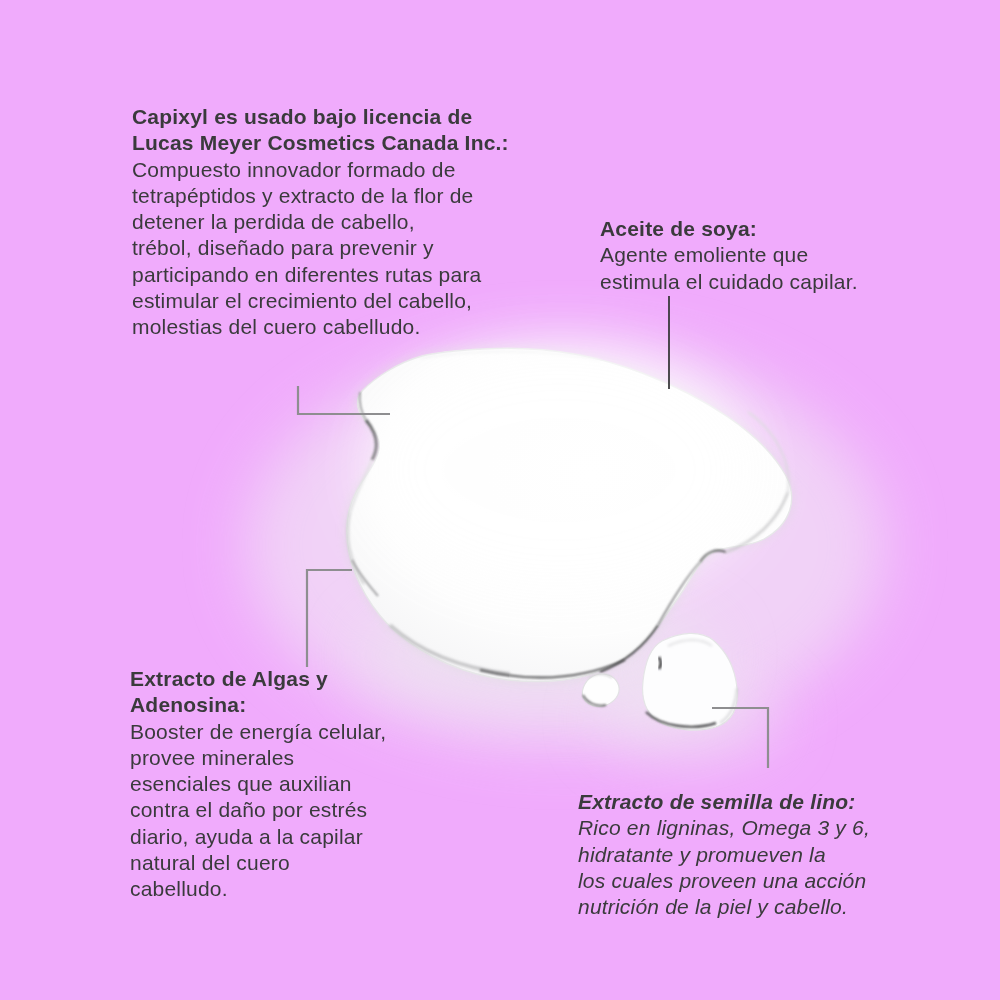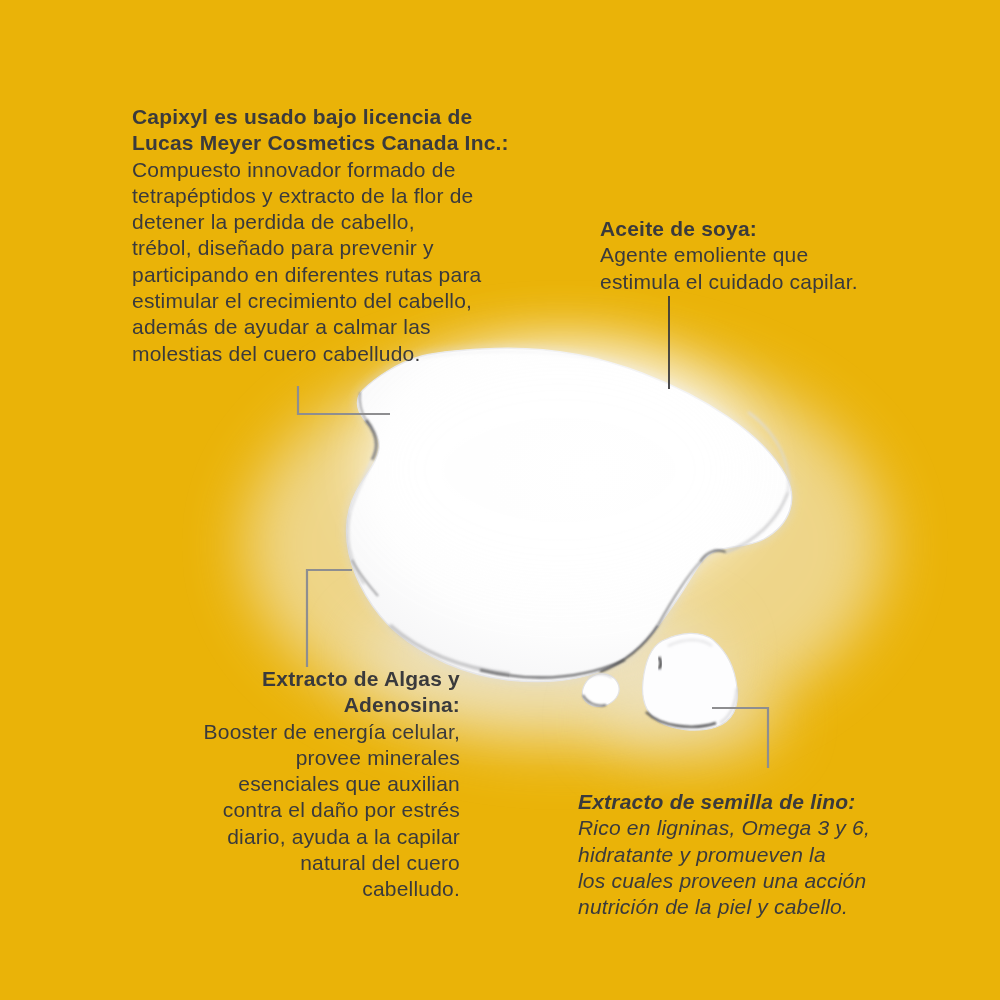--- a/index.html
+++ b/index.html
@@ -1,30 +1,30 @@
 <!DOCTYPE html>
 <html><head>
 <meta charset="utf-8">
 <style>
   html,body{margin:0;padding:0;background:#ffffff;}
   .canvas{
     position:relative;
     width:1000px;height:1000px;
-    background:#eab308;
+    background:#f0abfc;
     overflow:hidden;
     font-family:"Liberation Sans","DejaVu Sans",sans-serif;
     color:#3a3a3c;
   }
   .art{position:absolute;left:0;top:0;width:1000px;height:1000px;}
   .block{position:absolute;font-size:21px;line-height:26.3px;letter-spacing:.2px;}
   .block .t{font-weight:700;}
   .block .b{font-weight:400;}
   .blk-capixyl{left:132px;top:104px;width:410px;}
   .blk-soya{left:600px;top:216px;width:310px;}
-  .blk-algas{left:130px;top:666px;width:330px;text-align:right;}
+  .blk-algas{left:130px;top:666px;width:330px;}
   .blk-lino{left:578px;top:789px;width:340px;font-style:italic;}
 </style>
 </head>
 <body>
 
 <div class="canvas">
 
   <svg class="art" viewBox="0 0 1000 1000" aria-hidden="true">
     <defs>
       <filter id="blurXL" x="-50%" y="-50%" width="200%" height="200%">
@@ -98,21 +98,20 @@
 
   <section class="block blk-capixyl">
     <div class="t">Capixyl es usado bajo licencia de</div>
     <div class="t">Lucas Meyer Cosmetics Canada Inc.:</div>
     <div class="b">Compuesto innovador formado de</div>
     <div class="b">tetrapéptidos y extracto de la flor de</div>
     <div class="b">detener la perdida de cabello,</div>
     <div class="b">trébol, diseñado para prevenir y</div>
     <div class="b">participando en diferentes rutas para</div>
     <div class="b">estimular el crecimiento del cabello,</div>
-    <div class="b">además de ayudar a calmar las</div>
     <div class="b">molestias del cuero cabelludo.</div>
   </section>
 
   <section class="block blk-soya">
     <div class="t">Aceite de soya:</div>
     <div class="b">Agente emoliente que</div>
     <div class="b">estimula el cuidado capilar.</div>
   </section>
 
   <section class="block blk-algas">

